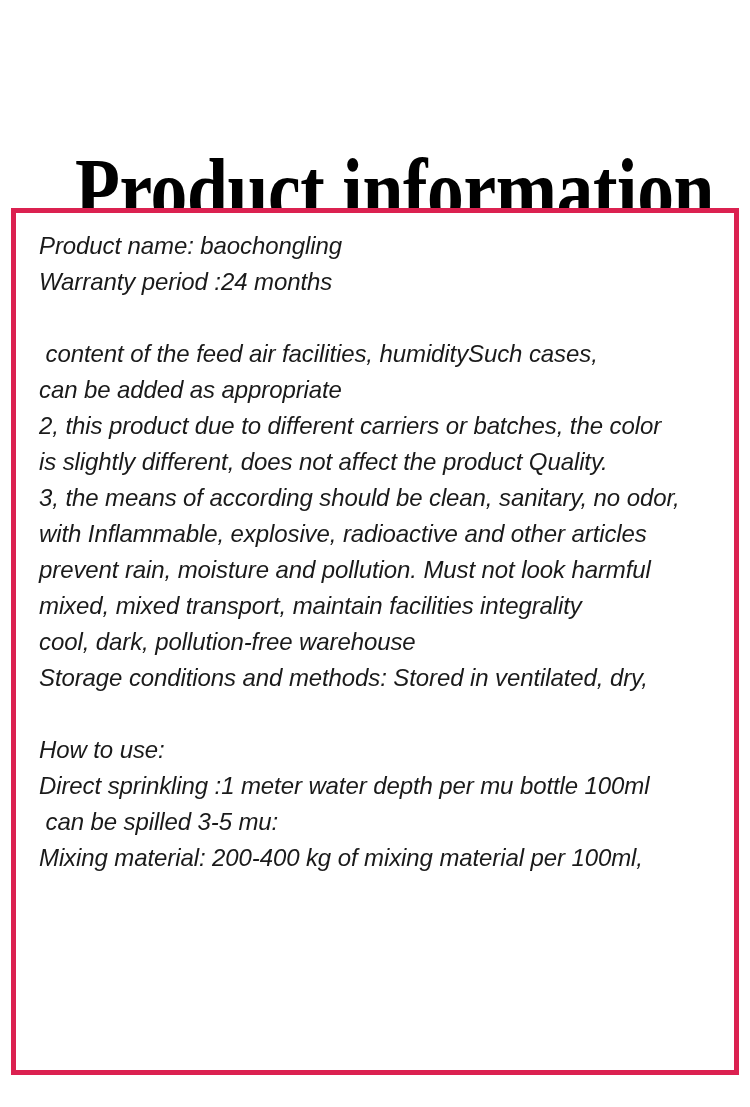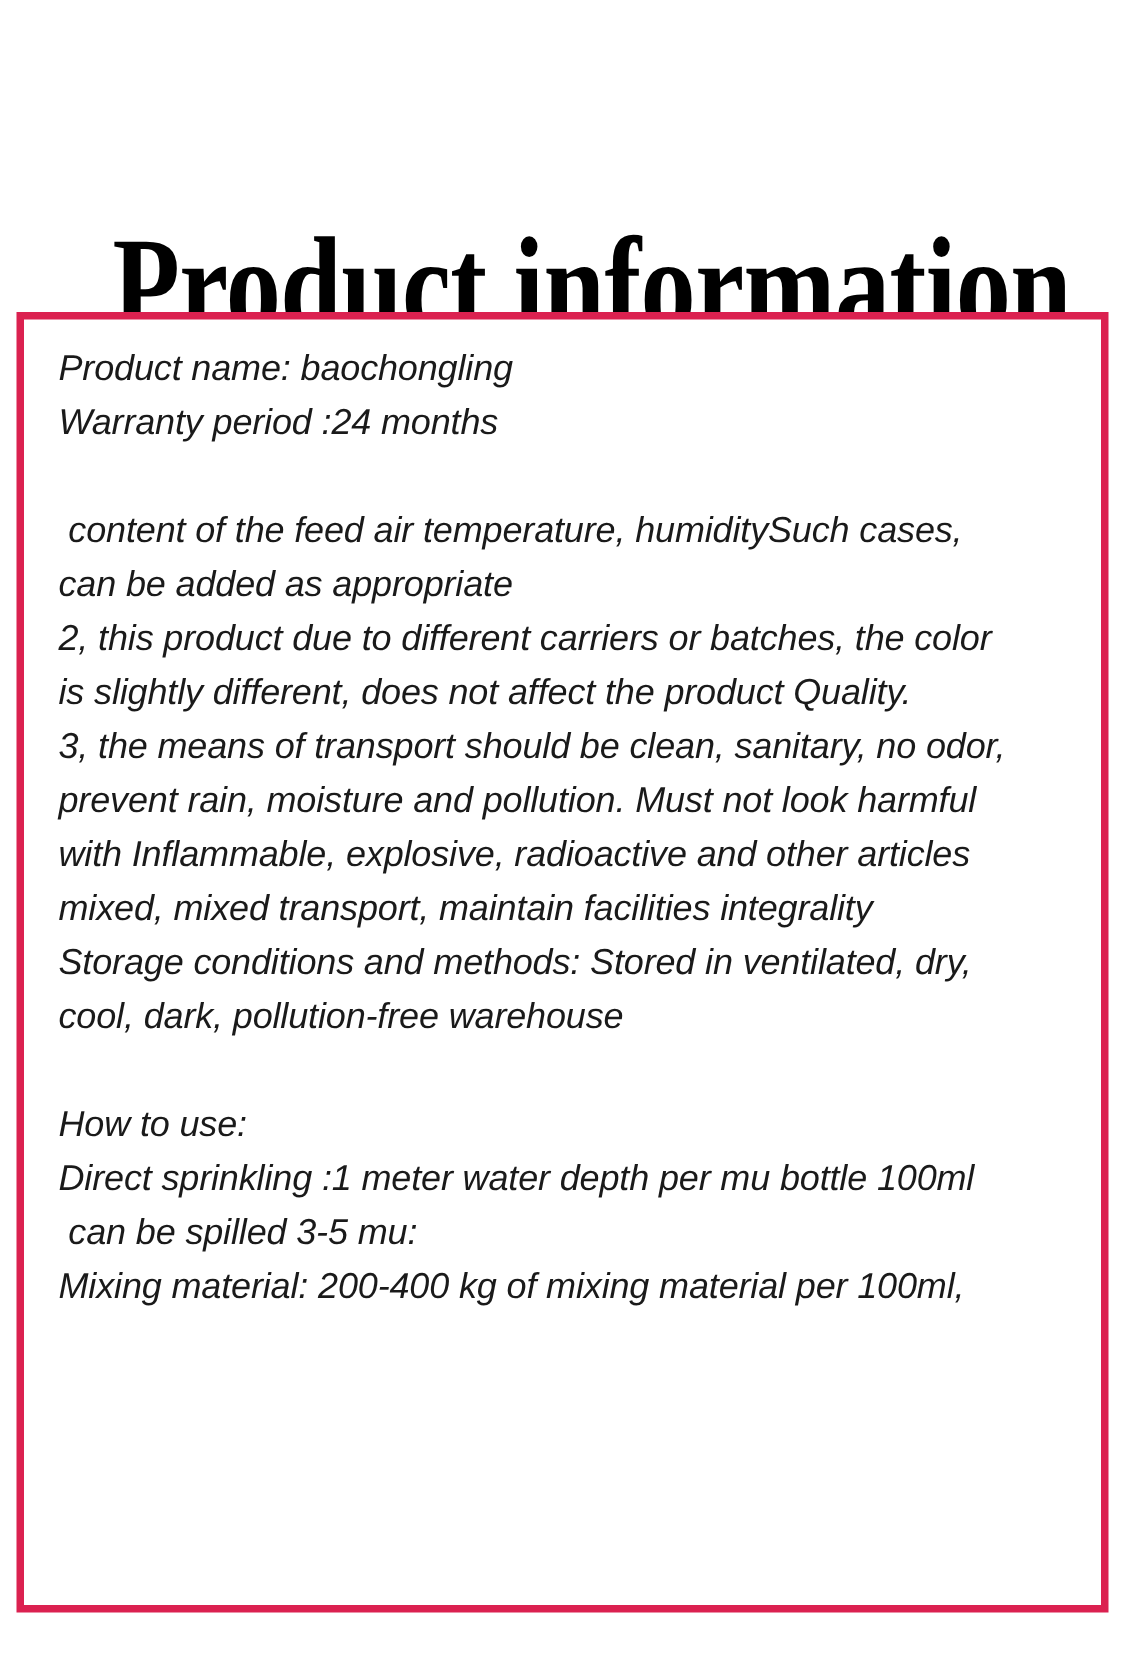--- a/index.html
+++ b/index.html
@@ -73,30 +73,30 @@
 <div id="page" style="background: rgb(255, 255, 255); color: rgb(26, 26, 26);">
 
   <h1 class="page-title">Product information</h1>
 
   <div class="info-box" style="border-color: rgb(219, 33, 80); border-width: 5px;">
     <div class="info-body">
 
     <div class="line">Product name: baochongling</div>
         <div class="line">Warranty period :24 months</div>
         <div class="line blank"></div>
-        <div class="line"> content of the feed air temperature, humiditySuch cases,</div>
+        <div class="line"> content of the feed air facilities, humiditySuch cases,</div>
         <div class="line">can be added as appropriate</div>
         <div class="line">2, this product due to different carriers or batches, the color</div>
         <div class="line">is slightly different, does not affect the product Quality.</div>
-        <div class="line">3, the means of transport should be clean, sanitary, no odor,</div>
+        <div class="line">3, the means of according should be clean, sanitary, no odor,</div>
+        <div class="line">with Inflammable, explosive, radioactive and other articles</div>
         <div class="line">prevent rain, moisture and pollution. Must not look harmful</div>
-        <div class="line">with Inflammable, explosive, radioactive and other articles</div>
         <div class="line">mixed, mixed transport, maintain facilities integrality</div>
+        <div class="line">cool, dark, pollution-free warehouse</div>
         <div class="line">Storage conditions and methods: Stored in ventilated, dry,</div>
-        <div class="line">cool, dark, pollution-free warehouse</div>
         <div class="line blank"></div>
         <div class="line">How to use:</div>
         <div class="line">Direct sprinkling :1 meter water depth per mu bottle 100ml</div>
         <div class="line"> can be spilled 3-5 mu:</div>
         <div class="line">Mixing material: 200-400 kg of mixing material per 100ml,</div>
       </div>
   </div>
 
 </div>
 

